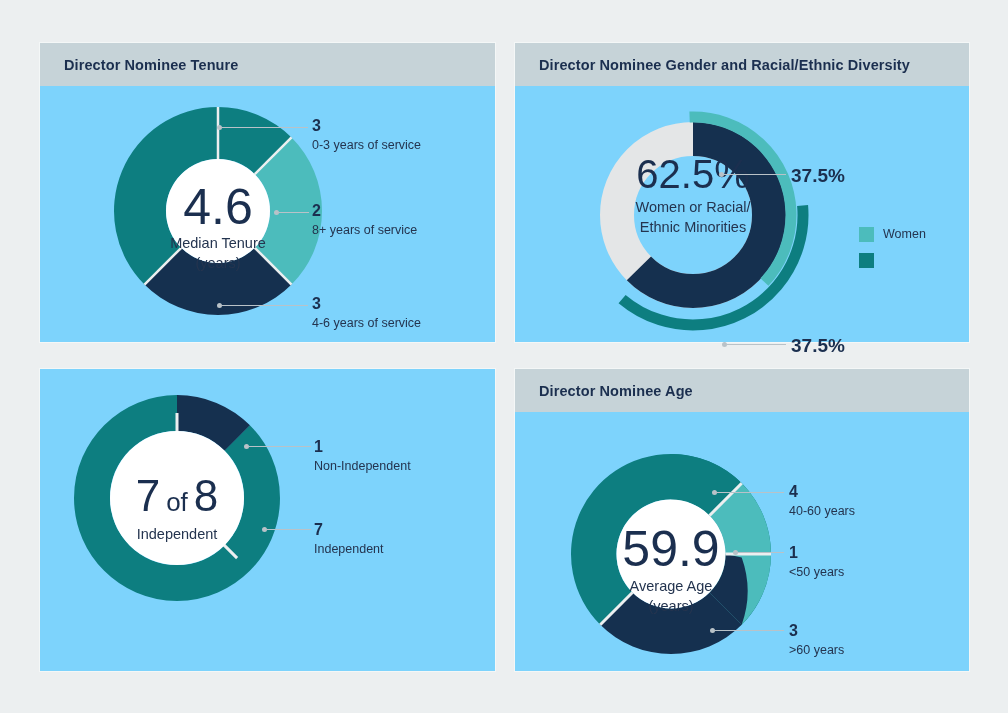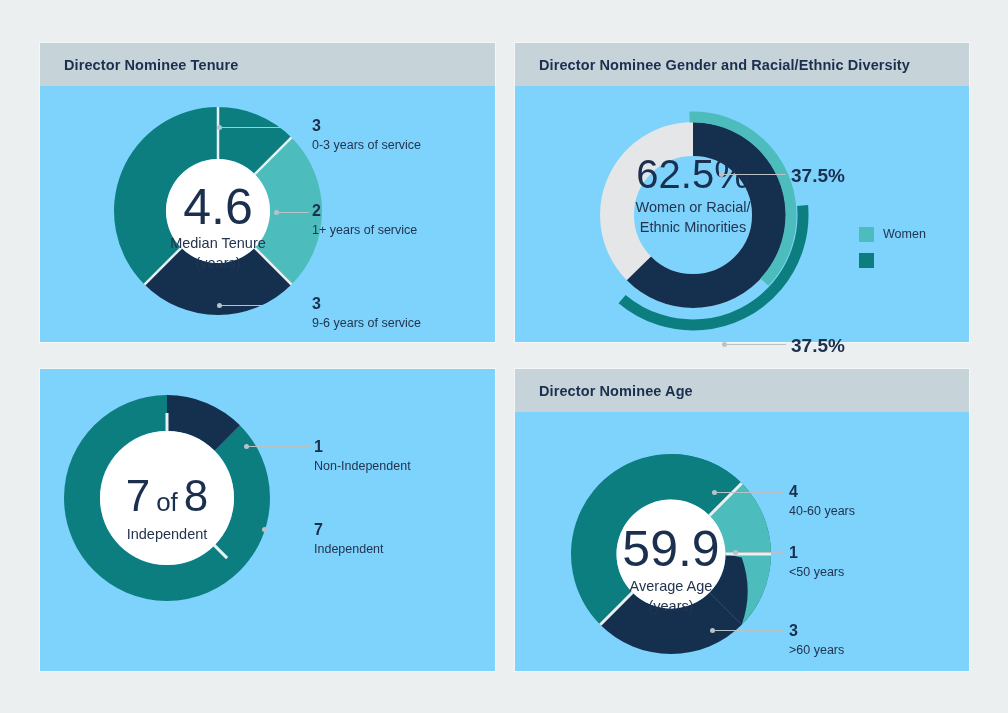--- a/index.html
+++ b/index.html
@@ -167,28 +167,28 @@
       <div class="leader" style="left:182px; top:41px; width:86px;"></div>
       <div class="callout" style="left:272px; top:31px;">
         <div class="callout-num">3</div>
         <div class="callout-label">0-3 years of service</div>
       </div>
 
       <div class="leader-dot" style="left:234px; top:124px;"></div>
       <div class="leader" style="left:239px; top:126px; width:30px;"></div>
       <div class="callout" style="left:272px; top:116px;">
         <div class="callout-num">2</div>
-        <div class="callout-label">1+ years of service</div>
+        <div class="callout-label">8+ years of service</div>
       </div>
 
       <div class="leader-dot" style="left:177px; top:217px;"></div>
       <div class="leader" style="left:182px; top:219px; width:86px;"></div>
       <div class="callout" style="left:272px; top:209px;">
         <div class="callout-num">3</div>
-        <div class="callout-label">9-6 years of service</div>
+        <div class="callout-label">4-6 years of service</div>
       </div>
 
     </div>
   </div>
 
   <div class="card card-2">
     <div class="card-header">
       <span class="card-title">Director Nominee Gender and Racial/Ethnic Diversity</span>
     </div>
     <div class="card-body">
@@ -231,21 +231,21 @@
           <span class="legend-swatch" style="background:#0d7e80;"></span>
         </div>
       </div>
 
     </div>
   </div>
 
   <div class="card card-3">
     <div class="card-body">
 
-      <div class="donut-wrap" style="left:18px; top:20px;">
+      <div class="donut-wrap" style="left:28px; top:20px;">
         <svg class="donut-svg" width="218" height="218" viewBox="0 0 218 218">
 
           <circle cx="109" cy="109" r="85" fill="none" stroke="#0d7e80" stroke-width="36" stroke-dasharray="467.4 66.8" transform="rotate(-45 109 109)"></circle>
 
           <circle cx="109" cy="109" r="85" fill="none" stroke="#15304f" stroke-width="36" stroke-dasharray="66.8 467.4" transform="rotate(-90 109 109)"></circle>
           <line x1="109" y1="24" x2="109" y2="60" stroke="#eceff0" stroke-width="3"></line>
           <line x1="169.1" y1="169.1" x2="143.6" y2="143.6" stroke="#eceff0" stroke-width="3"></line>
           <circle cx="109" cy="109" r="67" fill="#ffffff"></circle>
           <text class="center-big center-big-sm" x="109" y="122"><tspan>7</tspan><tspan class="of-word" dx="6">of</tspan><tspan dx="6">8</tspan></text>
           <text class="center-sub" x="109" y="150">Independent</text>

